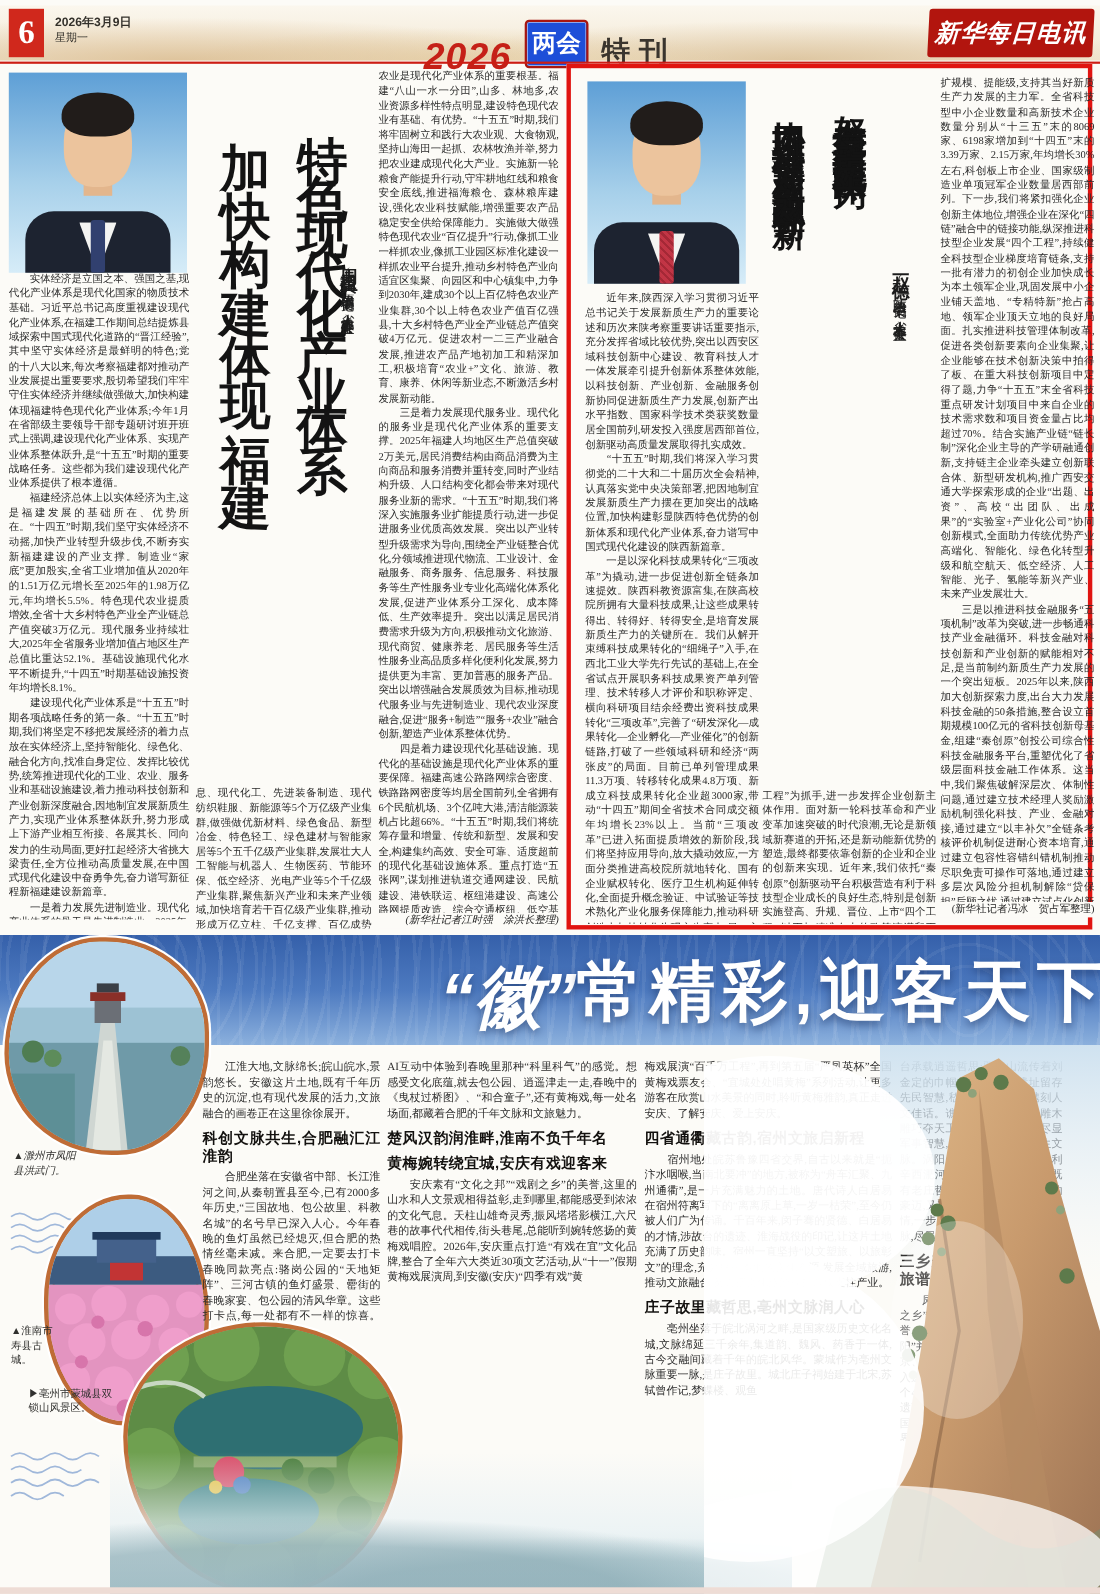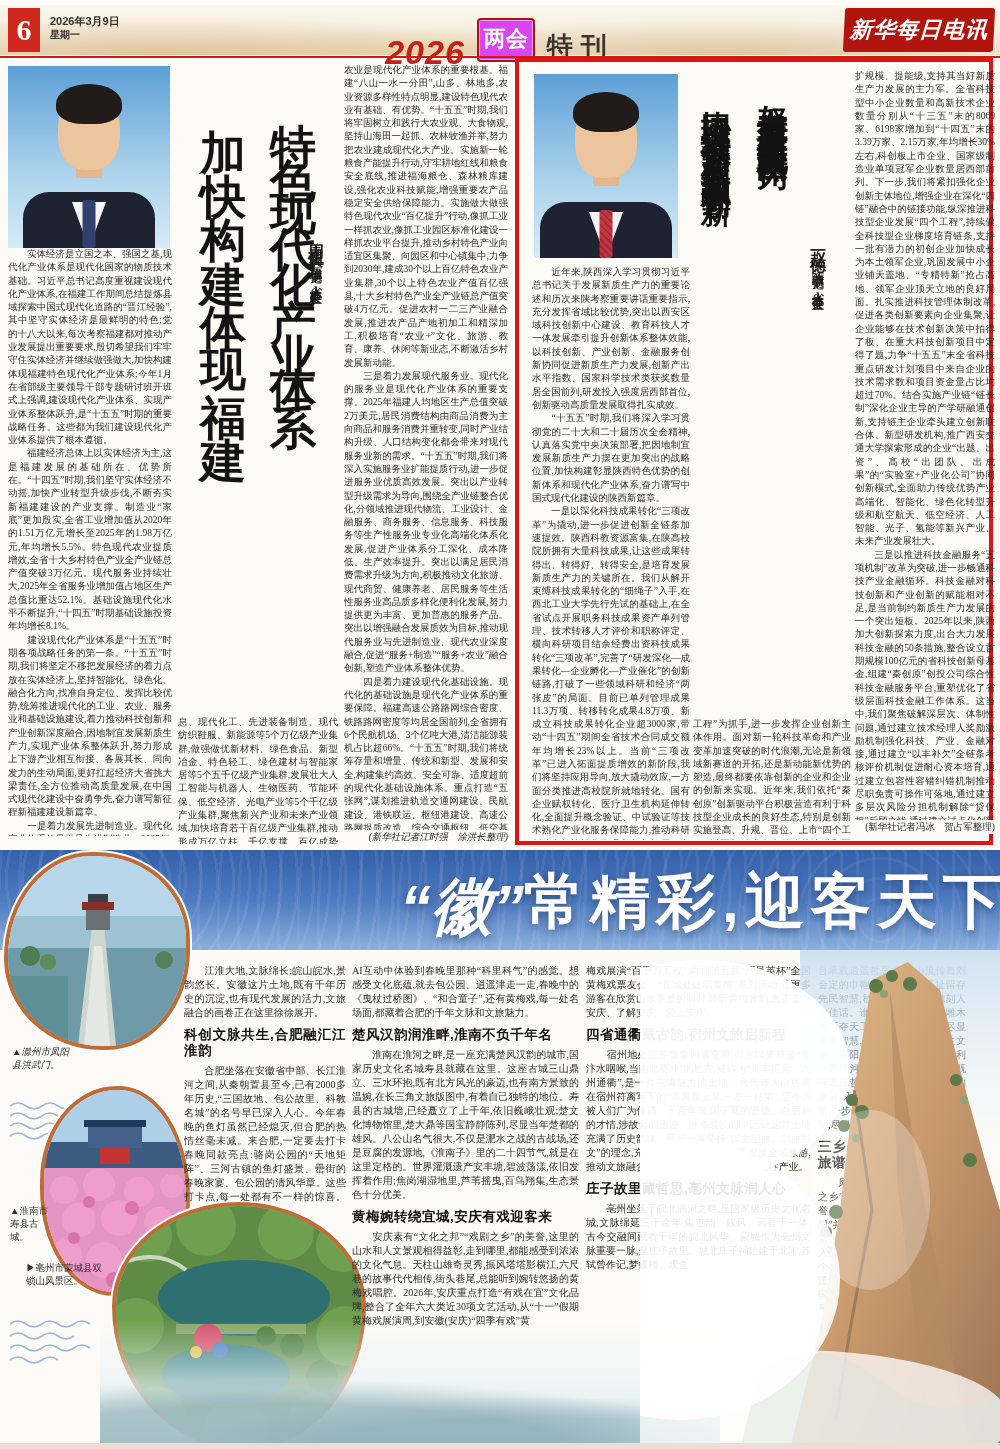--- a/index.html
+++ b/index.html
@@ -8,24 +8,24 @@
   
   .hd-band{position:absolute;left:0;top:5px;width:1000px;height:50px;
     background:
       radial-gradient(60% 130% at 16% 100%, rgba(216,184,138,.75) 0%, rgba(216,184,138,0) 60%),
       radial-gradient(45% 110% at 42% 100%, rgba(231,209,168,.8) 0%, rgba(231,209,168,0) 55%),
       radial-gradient(55% 120% at 72% 100%, rgba(213,184,140,.7) 0%, rgba(213,184,140,0) 60%),
       linear-gradient(#fbf7ee,#f2e7d2);}
   .hd-pageno{position:absolute;left:8px;top:8px;width:32px;height:44px;background:#d0281c;color:#fff;
     font:bold 30px/44px "Liberation Serif",serif;text-align:center;}
   .hd-date{position:absolute;left:50px;top:14px;font:bold 11px/14px "Liberation Sans",sans-serif;color:#33302a;}
-  .hd-weekday{font-weight:bold;font-size:10px;}
+  .hd-weekday{font-weight:normal;font-size:10px;}
   .hd-center{position:absolute;left:0;top:8px;width:1000px;text-align:center;}
   .hd-year{display:inline-block;vertical-align:middle;font:bold italic 34px/40px "Liberation Sans",sans-serif;color:#c52017;letter-spacing:1px;margin-top:24px;}
-  .hd-stamp{display:inline-block;vertical-align:middle;margin:0 8px;width:54px;height:40px;background:#d946ef;border:2px solid #a81610;border-radius:4px;
+  .hd-stamp{display:inline-block;vertical-align:middle;margin:0 8px;width:54px;height:40px;background:#1d4ed8;border:2px solid #a81610;border-radius:4px;
     color:#fff;font:bold 22px/38px "Liberation Serif",serif;text-align:center;box-shadow:inset 0 0 0 1px rgba(255,255,255,.5);}
   .hd-edition{display:inline-block;vertical-align:middle;font:bold 26px/40px "Liberation Sans",sans-serif;color:#3a352e;letter-spacing:8px;margin-top:12px;}
   .hd-masthead{position:absolute;right:6px;top:8px;width:150px;height:44px;background:#b2150e;border-radius:3px;
     color:#fff;text-align:center;font:bold italic 22px/44px "Liberation Serif",serif;transform:skewX(-3deg);letter-spacing:1px;}
   .hd-line{position:absolute;left:0;top:56px;width:1000px;height:2px;background:#cc1d14;}
   
   .ncol{position:absolute;font:9.5px/13.3px "Liberation Serif",serif;color:#2a2a2a;text-align:justify;
         overflow:hidden;white-space:pre-wrap;}
   .vh{position:absolute;writing-mode:vertical-rl;text-orientation:upright;font-family:"Liberation Serif",serif;
       font-weight:bold;color:#131313;}
@@ -247,21 +247,20 @@
 
   <div class="fcol" style="left:184px;top:964px;width:162px;height:240px;">
     <p>　　江淮大地,文脉绵长;皖山皖水,景韵悠长。安徽这片土地,既有千年历史的沉淀,也有现代发展的活力,文旅融合的画卷正在这里徐徐展开。</p>
     <h3>科创文脉共生,合肥融汇江淮韵</h3>
     <p>　　合肥坐落在安徽省中部、长江淮河之间,从秦朝置县至今,已有2000多年历史,“三国故地、包公故里、科教名城”的名号早已深入人心。今年春晚的鱼灯虽然已经熄灭,但合肥的热情丝毫未减。来合肥,一定要去打卡春晚同款亮点:骆岗公园的“天地矩阵”、三河古镇的鱼灯盛景、罍街的春晚家宴、包公园的清风华章。这些打卡点,每一处都有不一样的惊喜。喜欢科技的朋友,可以去科学岛看看,“人造太阳”“墨子号”的传奇就在这里延续,亲手触摸大国重器,在</p>
   </div>
 
   <div class="fcol" style="left:352px;top:964px;width:227px;height:428px;">
     <p>AI互动中体验到春晚里那种“科里科气”的感觉。想感受文化底蕴,就去包公园、逍遥津走一走,春晚中的《曳杖过桥图》、“和合童子”,还有黄梅戏,每一处名场面,都藏着合肥的千年文脉和文旅魅力。</p>
     <h3>楚风汉韵润淮畔,淮南不负千年名</h3>
-    <p>　　淮南在淮河之畔,是一座充满楚风汉韵的城市,国家历史文化名城寿县就藏在这里。这座古城三山鼎立、三水环抱,既有北方风光的豪迈,也有南方景致的温婉,在长三角文旅版图中,有着自己独特的地位。寿县的古城墙,已经矗立了上千年,依旧巍峨壮观;楚文化博物馆里,楚大鼎等国宝静静陈列,尽显当年楚都的雄风。八公山名气很大,不仅是淝水之战的古战场,还是豆腐的发源地,《淮南子》里的二十四节气,就是在这里定格的。世界灌溉遗产安丰塘,碧波荡漾,依旧发挥着作用;焦岗湖湿地里,芦苇摇曳,百鸟翔集,生态景色十分优美。</p>
     <h3>黄梅婉转绕宜城,安庆有戏迎客来</h3>
     <p>　　安庆素有“文化之邦”“戏剧之乡”的美誉,这里的山水和人文景观相得益彰,走到哪里,都能感受到浓浓的文化气息。天柱山雄奇灵秀,振风塔塔影横江,六尺巷的故事代代相传,街头巷尾,总能听到婉转悠扬的黄梅戏唱腔。2026年,安庆重点打造“有戏在宜”文化品牌,整合了全年六大类近30项文艺活动,从“十一”假期黄梅戏展演周,到安徽(安庆)“四季有戏”黄</p>
   </div>
 
   <div class="fcol" style="left:586px;top:964px;width:225px;height:368px;">
     <p>梅戏展演“百千万工程”,再到第五届“严凤英杯”全国黄梅戏票友会、“宜城处处唱黄梅”系列活动,让更多游客在欣赏山水美景的同时,聆听黄梅雅韵,真正走进安庆、了解安庆、爱上安庆。</p>
     <h3>四省通衢藏古韵,宿州文旅启新程</h3>
     <p>　　宿州地处皖苏鲁豫四省交界,自古以来就是“扼汴水咽喉,当南北要冲”的地方,被称为“舟车汇聚、九州通衢”,是一片充满魅力的土地。唐代诗人白居易在宿州符离写下的“离离原上草,一岁一枯荣”,至今仍被人们广为传诵。千百年来,闵子骞的贤德、白居易的才情,涉故台的遗迹、淮海战役的印记,让这片土地充满了历史韵味。宿州一直坚持“以文塑旅、以旅彰文”的理念,充分挖掘本地的文化资源,发展全域旅游,推动文旅融合,努力把文化旅游业打造成支柱产业。</p>
     <h3>庄子故里藏哲思,亳州文脉润人心</h3>
     <p>　　亳州坐落于皖北涡河之畔,是国家级历史文化名城,文脉绵延三千余年,集道韵、魏风、药香于一体,古今交融间藏着千年的皖北风华。蒙城作为亳州文脉重要一脉,是庄子故里。城北庄子祠始建于北宋,苏轼曾作记,梦蝶楼、观鱼</p>

